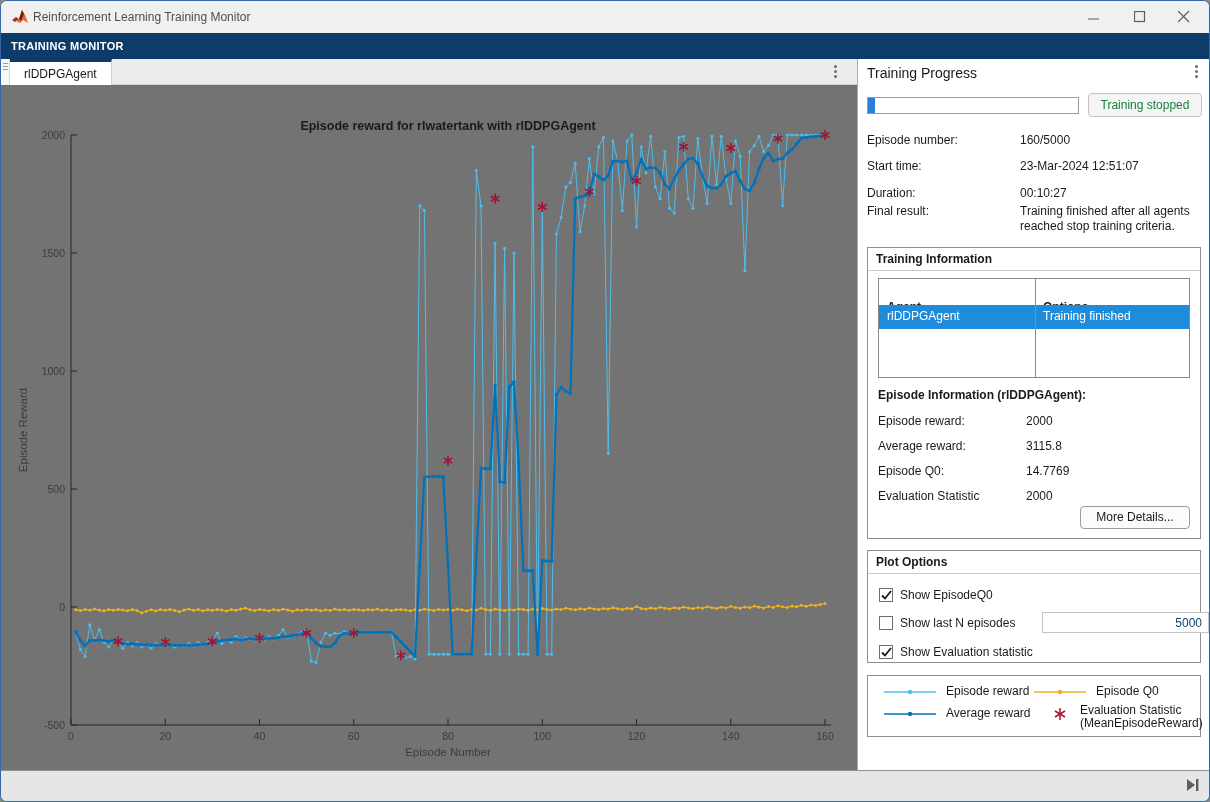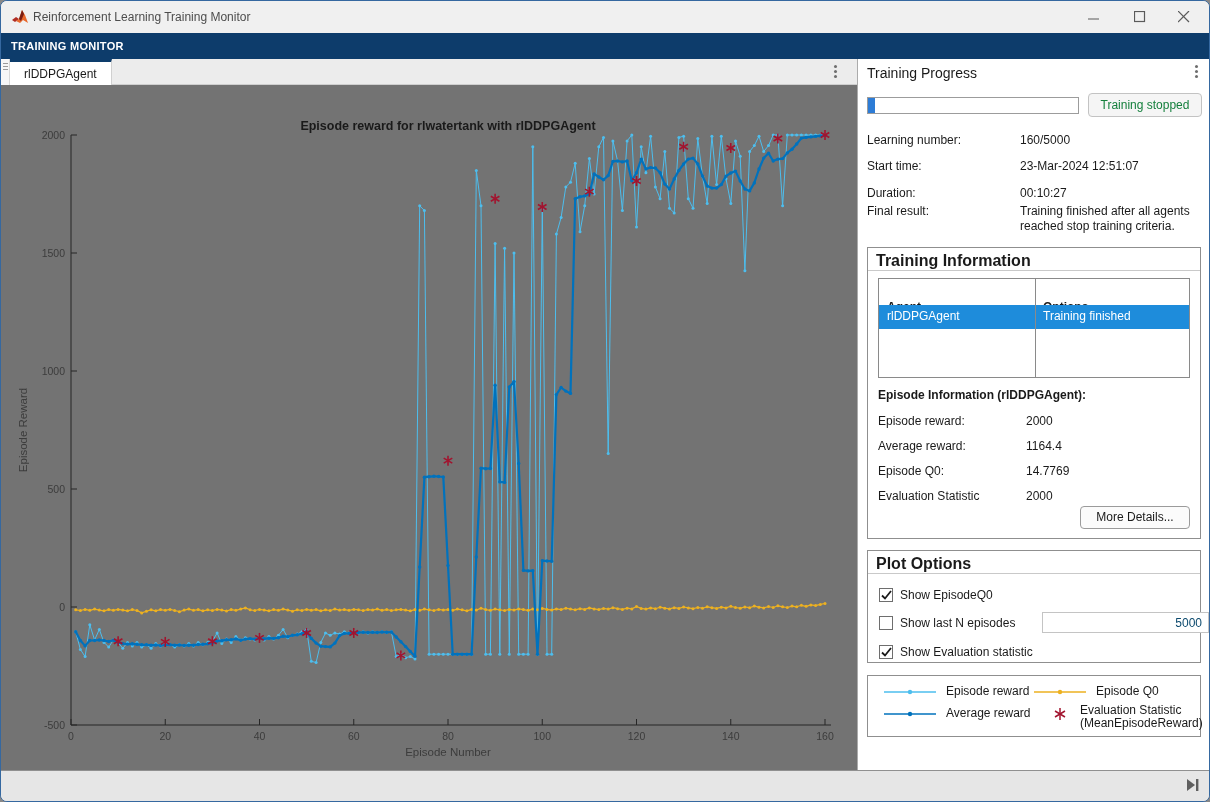--- a/index.html
+++ b/index.html
@@ -47,21 +47,21 @@
   #progress-track { position:absolute; left:9px; top:38px; width:212px; height:17px; background:#ffffff; border:1px solid #9c9c9c; }
   #progress-fill { height:100%; background:#2d7cd6; }
   #stop-btn { position:absolute; left:230px; top:34px; width:114px; height:24px; background:#f5f5f5;
               border:1px solid #c3c3c3; border-radius:4px; color:#15803d; font-size:12px; text-align:center; line-height:22px; }
 
   .field-row { position:absolute; left:9px; width:335px; }
   .field-label { position:absolute; left:0; top:0; color:#1a1a1a; }
   .field-value { position:absolute; left:153px; top:0; width:182px; color:#1a1a1a; line-height:15px; }
 
   .groupbox { position:absolute; left:9px; width:334px; border:1px solid #8f8f8f; background:#ffffff; }
-  .groupbox-title { position:absolute; left:8px; top:4px; font-weight:bold; font-size:16px; }
+  .groupbox-title { position:absolute; left:8px; top:4px; font-weight:bold; font-size:12px; }
   .groupbox-titleline { position:absolute; left:0; top:22px; width:100%; height:1px; background:#c9c9c9; }
 
   #agent-table { position:absolute; left:10px; top:30px; width:312px; height:100px; border:1px solid #8a8a8a; background:#fff; }
   .tbl-col-divider { position:absolute; left:156px; top:0; width:1px; height:100%; background:#8a8a8a; }
   #tbl-header { position:absolute; left:0; top:16px; width:100%; height:25px; border-bottom:1px solid #8a8a8a; }
   .tbl-hcell { position:absolute; top:5px; font-weight:bold; }
   #tbl-row-sel { position:absolute; left:0; top:26px; width:100%; height:24px; background:#1e8cdb; color:#ffffff; }
   .tbl-cell { position:absolute; top:4px; }
 
   #episode-info-title { position:absolute; left:10px; top:140px; font-weight:bold; }
@@ -756,21 +756,21 @@
         </div>
     </div>
 
     <div id="progress-track">
       <div id="progress-fill" style="width: 3.2%;"></div>
     </div>
     <div id="stop-btn">Training stopped</div>
 
     <div id="tp-fields">
         <div class="field-row" style="top: 74px;">
-          <span class="field-label">Learning number:</span>
+          <span class="field-label">Episode number:</span>
           <span class="field-value">160/5000</span>
         </div>
         <div class="field-row" style="top: 100px;">
           <span class="field-label">Start time:</span>
           <span class="field-value">23-Mar-2024 12:51:07</span>
         </div>
         <div class="field-row" style="top: 127px;">
           <span class="field-label">Duration:</span>
           <span class="field-value">00:10:27</span>
         </div>
@@ -797,21 +797,21 @@
       </div>
 
       <div id="episode-info-title">Episode Information (rlDDPGAgent):</div>
       <div id="ti-fields">
           <div class="field-row" style="left: 10px; top: 166px;">
             <span class="field-label">Episode reward:</span>
             <span class="field-value" style="left: 148px;">2000</span>
           </div>
           <div class="field-row" style="left: 10px; top: 191px;">
             <span class="field-label">Average reward:</span>
-            <span class="field-value" style="left: 148px;">1164.4</span>
+            <span class="field-value" style="left: 148px;">3115.8</span>
           </div>
           <div class="field-row" style="left: 10px; top: 216px;">
             <span class="field-label">Episode Q0:</span>
             <span class="field-value" style="left: 148px;">14.7769</span>
           </div>
           <div class="field-row" style="left: 10px; top: 241px;">
             <span class="field-label">Evaluation Statistic</span>
             <span class="field-value" style="left: 148px;">2000</span>
           </div>
         </div>

